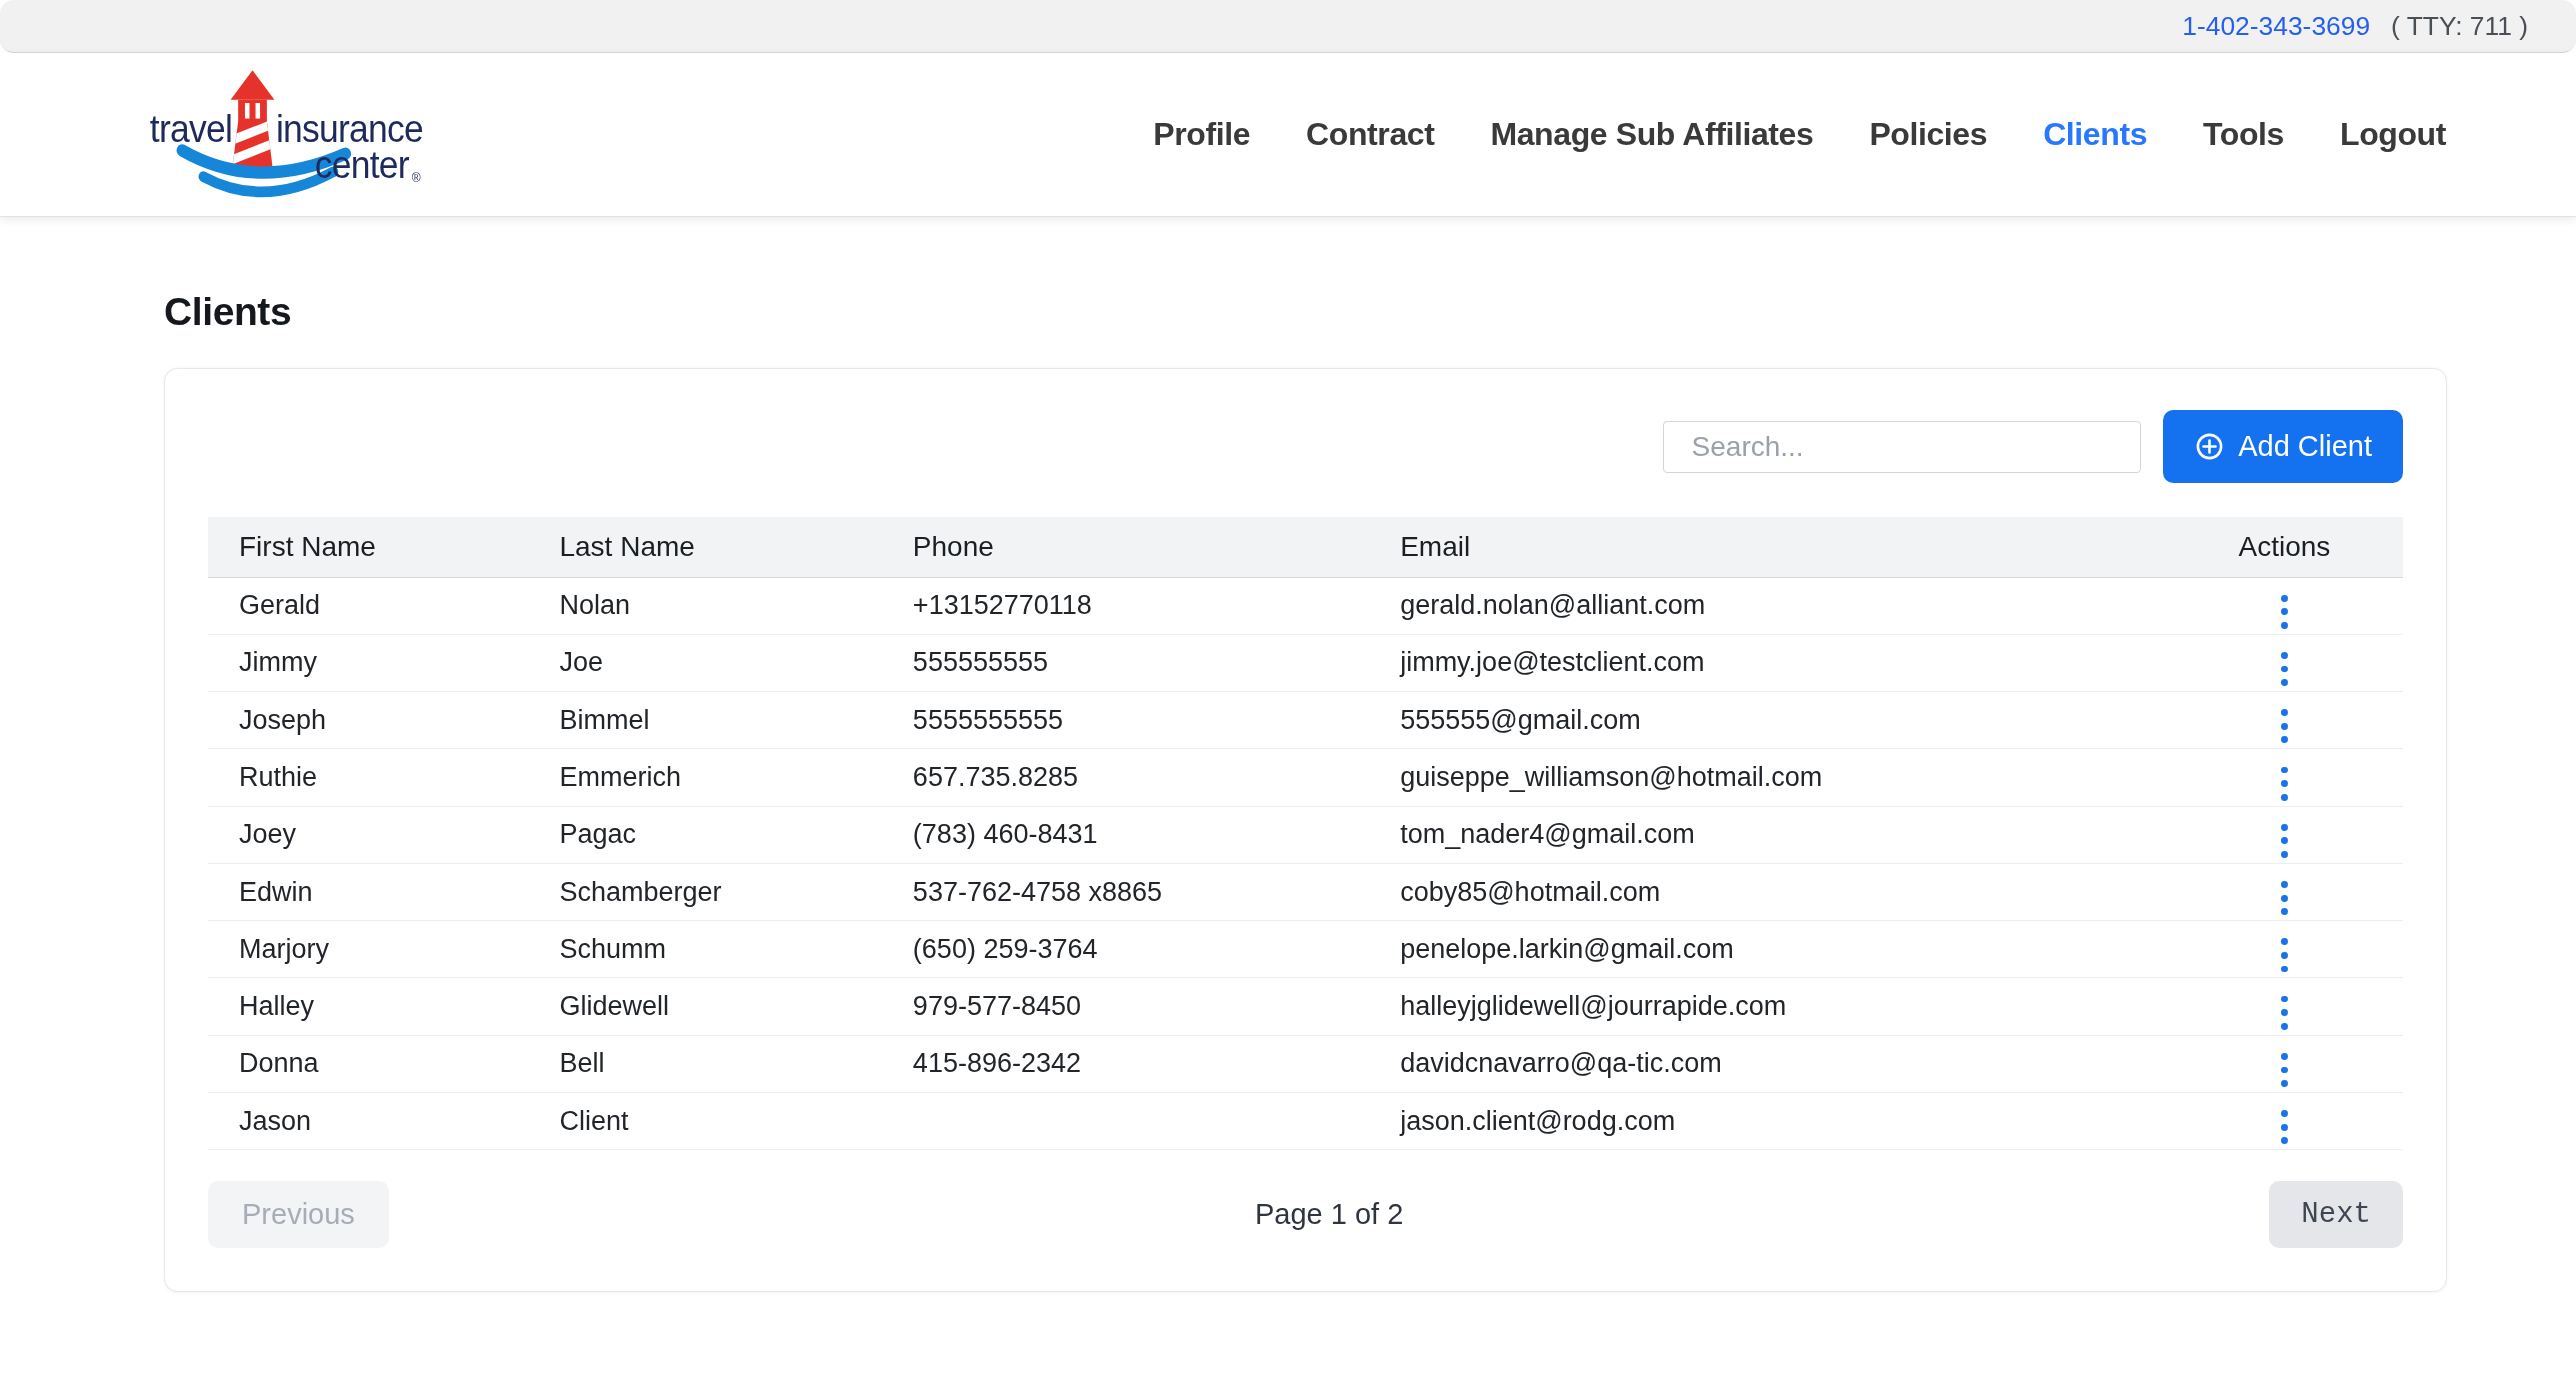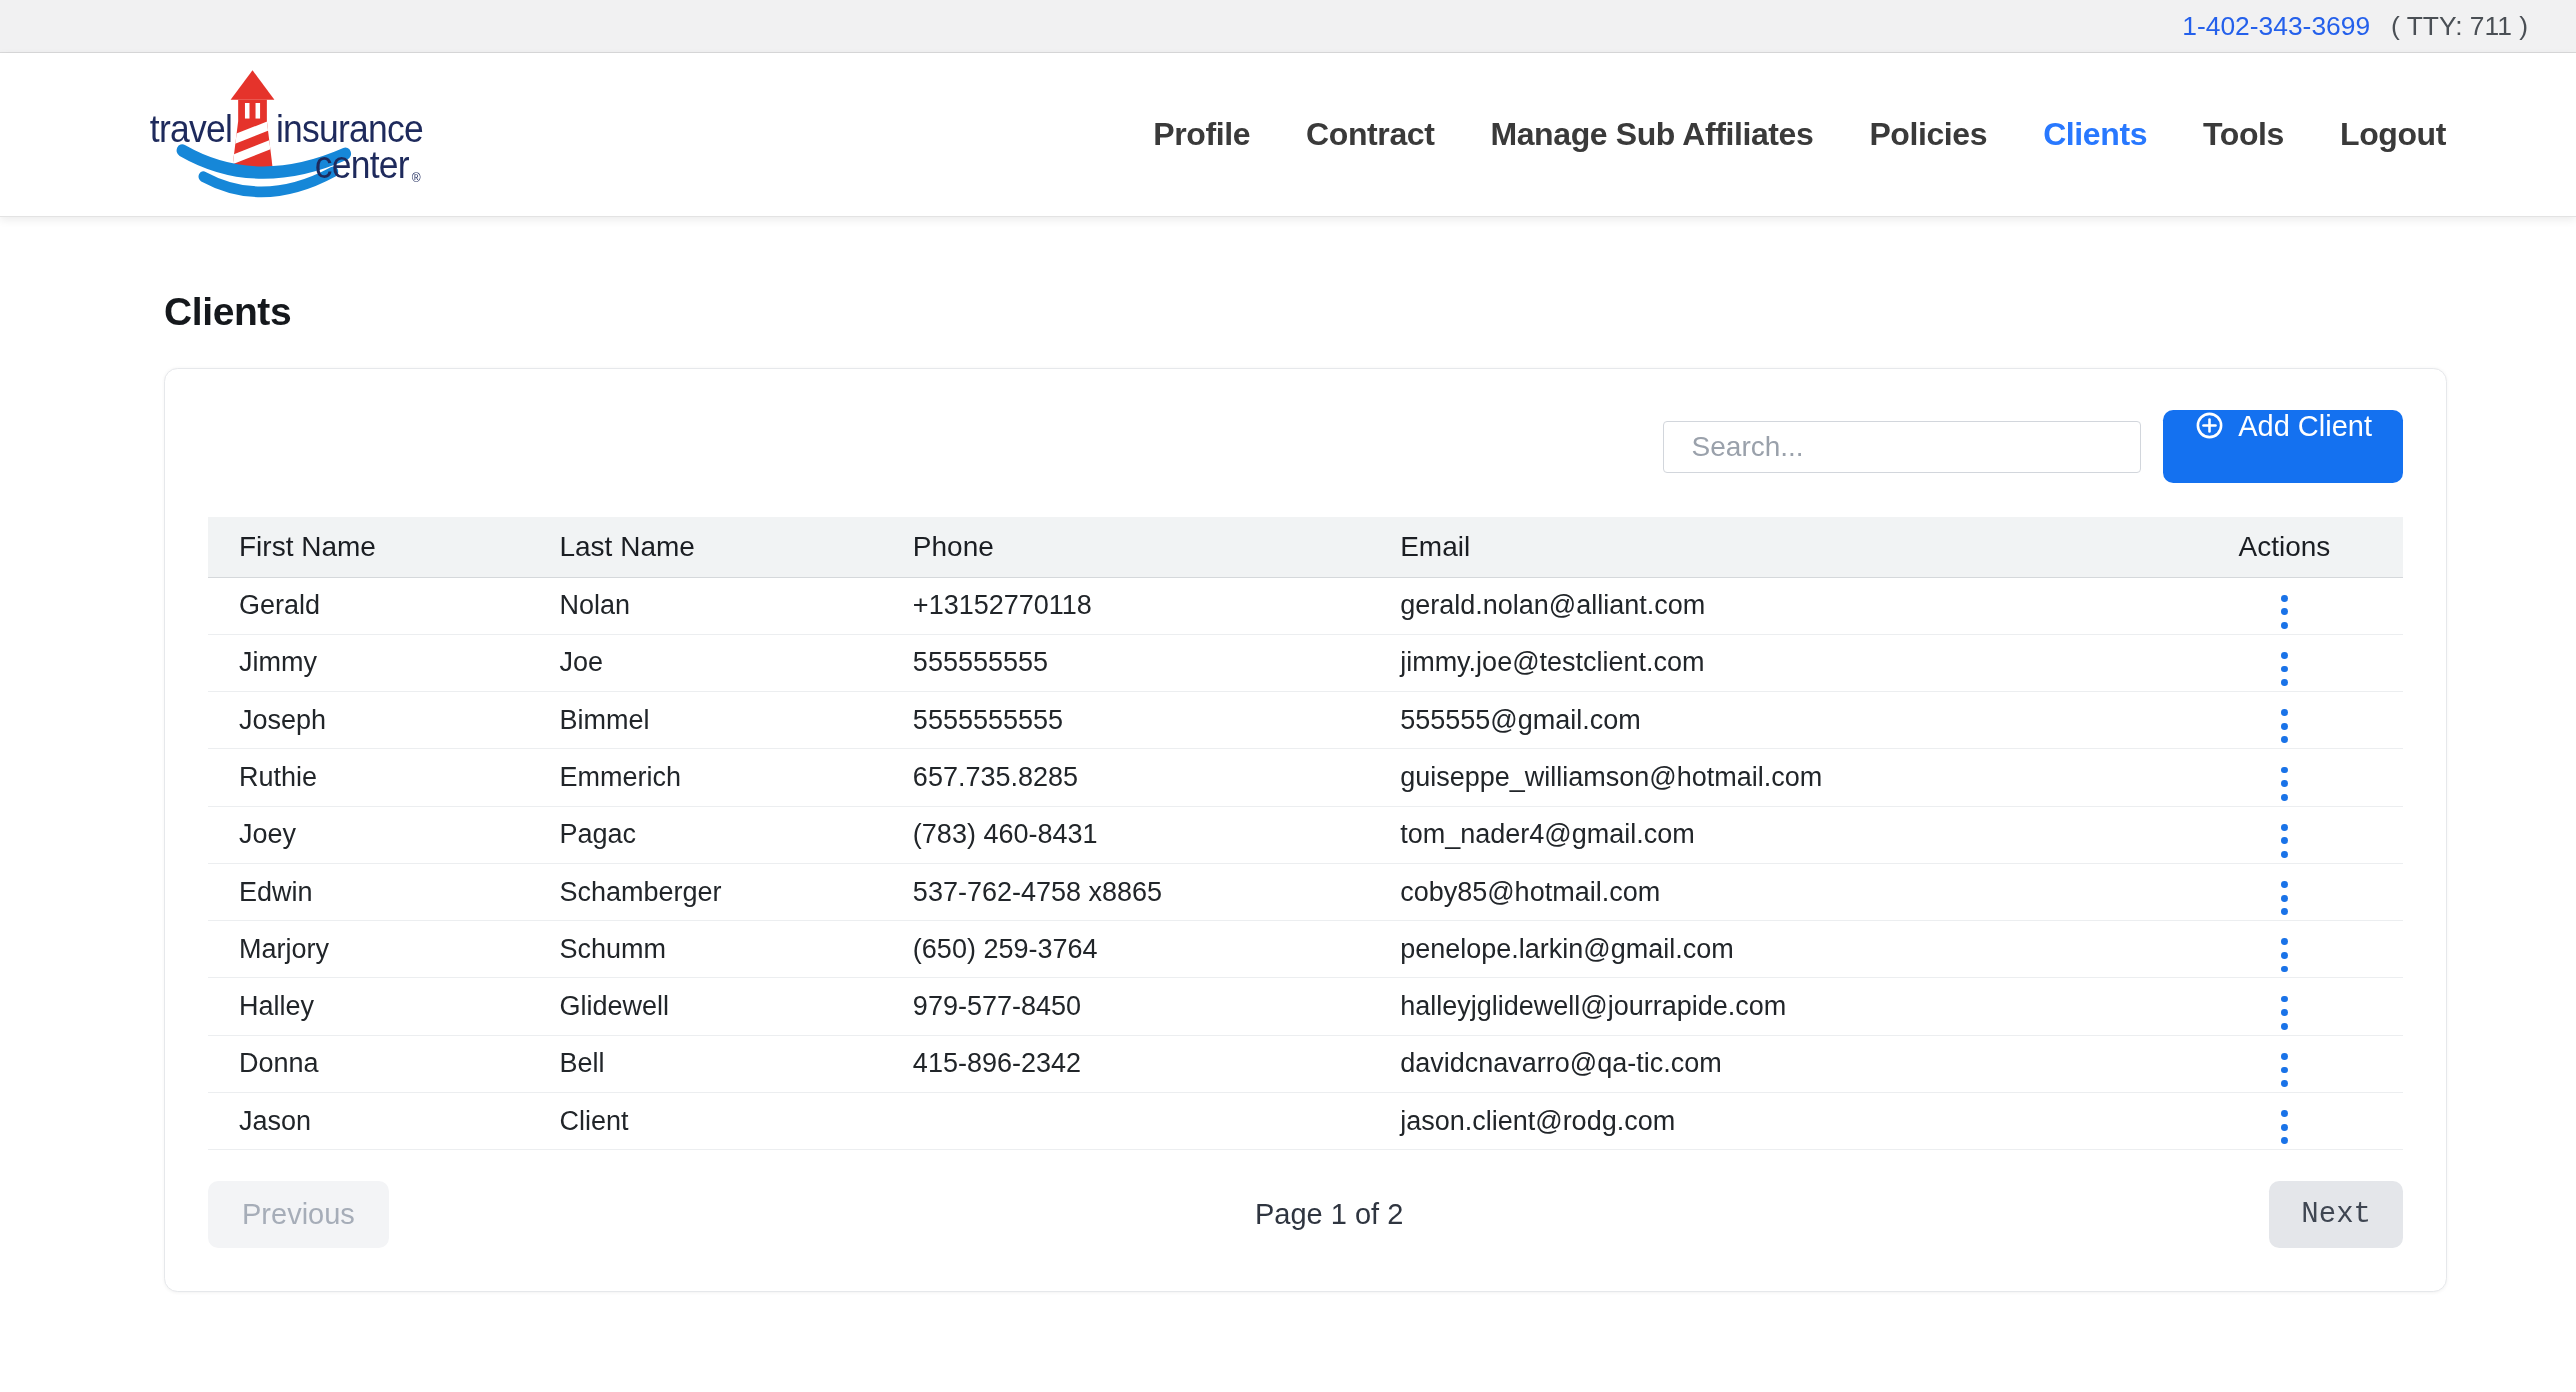--- a/index.html
+++ b/index.html
@@ -2,21 +2,21 @@
 <html style="font-size:13.6px"><head>
 <meta charset="utf-8">
 <style>
   * { margin:0; padding:0; box-sizing:border-box; }
   html,body { background:#ffffff; }
   body { font-family:"Liberation Sans", sans-serif; color:#212529; }
   .screen { position:relative; width:2576px; height:1392px; background:#fff; overflow:hidden; }
 
   
   .topbar { height:53px; background:#f1f1f2; border-bottom:1.7px solid #d9d9da;
-    display:flex; align-items:center; justify-content:flex-end; padding-right:48px; font-size:26.4px; }
+    display:flex; align-items:center; justify-content:flex-end; padding-right:48px; font-size:26.4px;border-radius:14px; }
   .topbar a { color:#2460eb; text-decoration:none; font-weight:500; }
   .topbar .tty { color:#4a4f55; margin-left:21px; }
 
   
   .header { height:164px; background:#fff; display:flex; align-items:center; justify-content:space-between;
     padding:0 130px 0 143px; border-bottom:0.9px solid #e3e3e3; box-shadow:0 3.4px 8.5px rgba(0,0,0,.08); position:relative; z-index:5; }
   .logo { display:block; }
   .nav { display:flex; align-items:center; gap:56px;text-align:center; }
   .nav a { text-decoration:none; font-size:32px; font-weight:700; color:#3a3a3a; letter-spacing:-0.4px; }
   .nav a.active { color:#2878ff; }
@@ -27,21 +27,21 @@
 
   .card { margin-top:34px; width:2283px; border:1.7px solid #e6e8eb; border-radius:13.6px;
     background:#fff; box-shadow:0 0.9px 3.4px rgba(0,0,0,.05); padding:41px 43px 43px 43px; }
 
   
   .toolbar { display:flex; justify-content:flex-end; align-items:center; gap:22px; margin-bottom:34px; }
   .search { width:478px; height:52px; border:1.7px solid #d2d6dc; border-radius:4px; padding:0 28px;
     font-size:28px; color:#212529; font-family:"Liberation Sans", sans-serif; outline:none; }
   .search::placeholder { color:#9aa1ab; }
   .btn-add { height:73px; padding:0 31px; background:#1471f0; border:none; border-radius:10.2px; color:#fff;
-    font-size:29px; font-weight:500; display:flex; align-items:flex-start; gap:13.6px; cursor:pointer;
+    font-size:29px; font-weight:500; display:flex; align-items:center; gap:13.6px; cursor:pointer;
     font-family:"Liberation Sans", sans-serif; }
 
   
   table { width:100%; border-collapse:collapse; table-layout:fixed; }
   col.c-first  { width:14.6%; }
   col.c-last   { width:16.1%; }
   col.c-phone  { width:22.2%; }
   col.c-email  { width:36.3%; }
   col.c-actions{ width:10.8%; }
   thead th { background:#f1f3f4; height:60px; text-align:left; font-size:28px; font-weight:400; color:#1b1e23;

